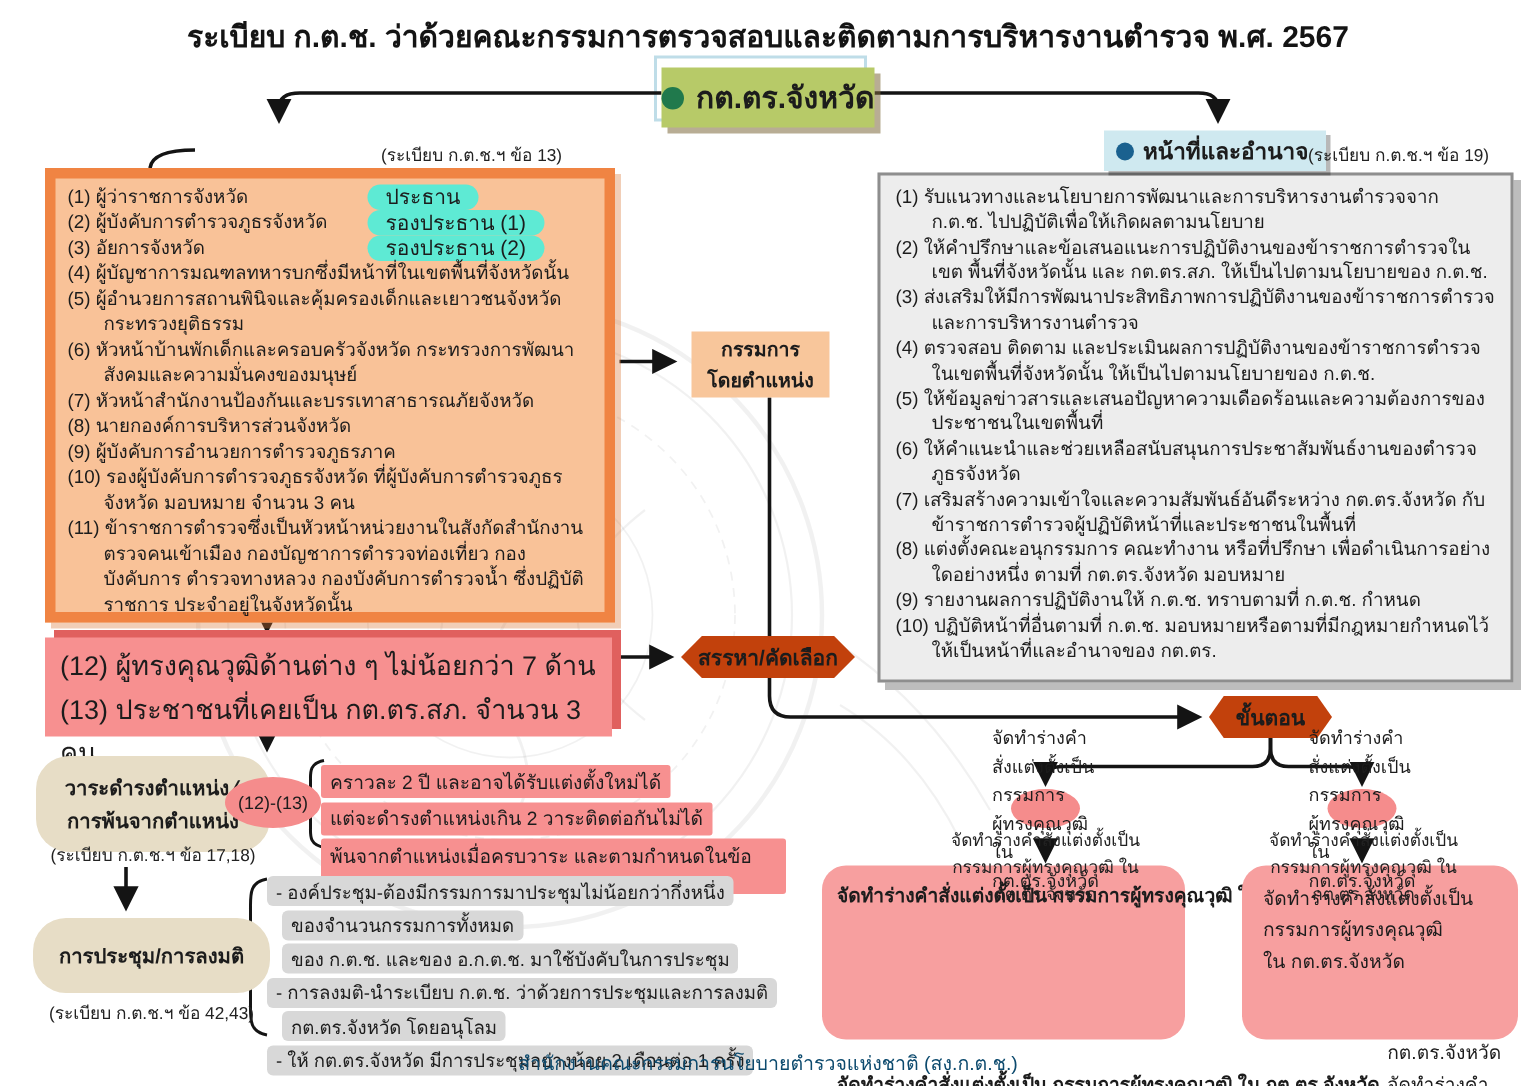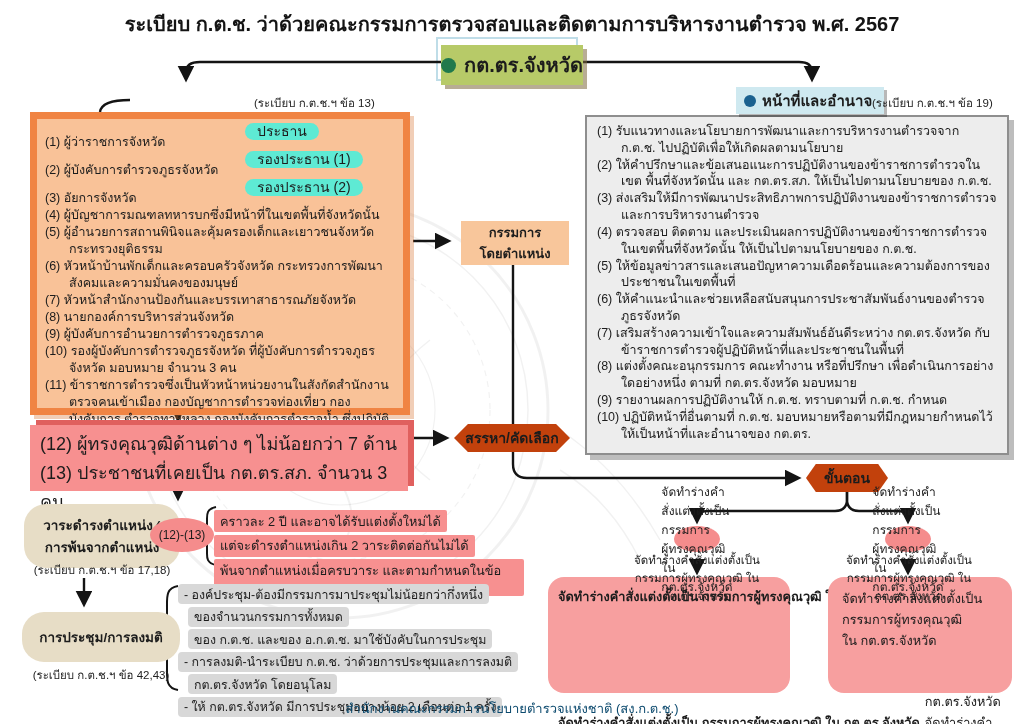--- a/index.html
+++ b/index.html
@@ -22,33 +22,33 @@
               box-shadow:3px 3px 0 rgba(0,0,0,.28);z-index:3;}
   .comp-label{top:87px;left:128px;background:#ded5c1;}
   .duty-label{top:87px;left:736px;background:#cfe9f0;}
   .ref{font-size:11.5px;color:#222;z-index:3;}
   .comp-ref{top:94px;left:254px;}
   .duty-ref{top:94px;left:872px;}
   
   .orange-panel{top:112px;left:30px;width:380px;height:303px;box-sizing:border-box;background:#f9c298;border:7px solid #f08443;
                 padding:4px 8px 2px 8px;font-size:12.5px;line-height:1.36;z-index:2;box-shadow:4px 4px 0 rgba(216,116,50,.35);}
   .m-row{display:flex;align-items:flex-start;}
-  .m-row .m-text{flex:0 0 200px;padding-left:0;text-indent:0;margin-top:11px;}
+  .m-row .m-text{flex:0 0 200px;padding-left:0;text-indent:0;}
   .m-text{display:block;padding-left:24px;text-indent:-24px;}
   .badge{background:#5eead4;border-radius:11px;padding:0 12px;font-size:14px;line-height:17px;white-space:nowrap;}
   
   .pink-panel{top:425px;left:30px;width:378px;height:66px;box-sizing:border-box;background:#f79090;
               box-shadow:6px -5px 0 #e0605e;padding:4px 10px;font-size:18px;display:flex;flex-direction:column;
               justify-content:space-evenly;z-index:2;}
   
   .duties-panel{top:115px;left:585px;width:424px;height:340px;box-sizing:border-box;background:#ededed;border:2.5px solid #8e8e8e;
                 box-shadow:5px 5px 0 #bdbdbd;padding:6px 10px;font-size:12.5px;line-height:1.345;z-index:2;}
   .d-item{padding-left:24px;text-indent:-24px;}
   
-  .bypos-box{top:221px;left:461px;width:108px;height:44px;background:#f8c69b;display:flex;align-items:center;justify-content:center;
+  .bypos-box{top:221px;left:461px;width:92px;height:44px;background:#f8c69b;display:flex;align-items:center;justify-content:center;
              text-align:center;font-size:13px;font-weight:bold;z-index:3;}
   .hex{background:#c2410c;display:flex;align-items:center;justify-content:center;font-weight:bold;z-index:3;
        clip-path:polygon(12% 0,88% 0,100% 50%,88% 100%,12% 100%,0 50%);}
   .sel-hex{top:424px;left:454px;width:116px;height:28px;font-size:14px;}
   .steps-hex{top:464px;left:806px;width:82px;height:28px;font-size:14px;}
   
   .pill{background:#e7ddc6;border-radius:22px;display:flex;align-items:center;justify-content:center;text-align:center;
         font-weight:bold;font-size:13.5px;z-index:2;}
   .term-pill{top:504px;left:24px;width:156px;height:64px;font-family:Liberation Mono, monospace;}
   .term-ref{top:561px;left:24px;width:156px;text-align:center;}

